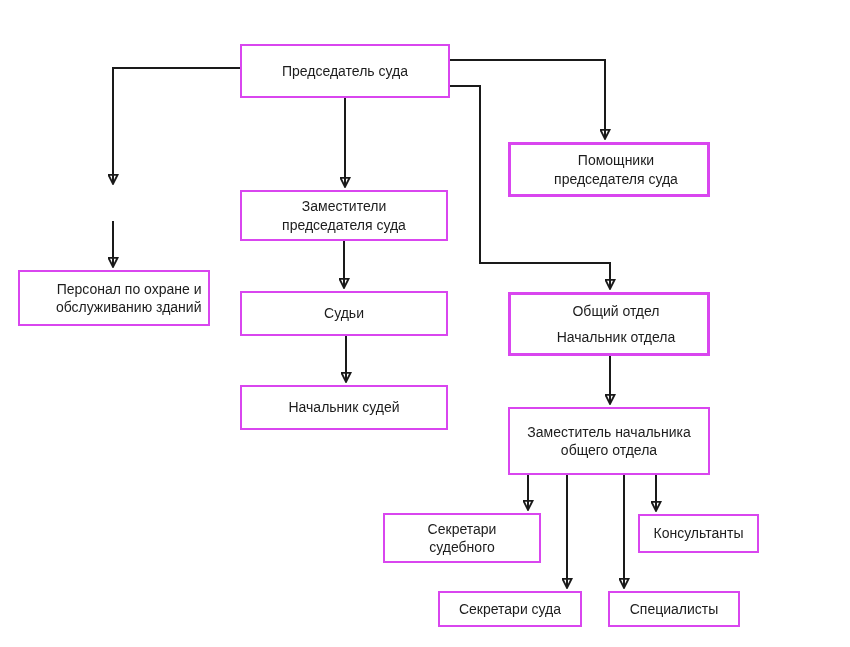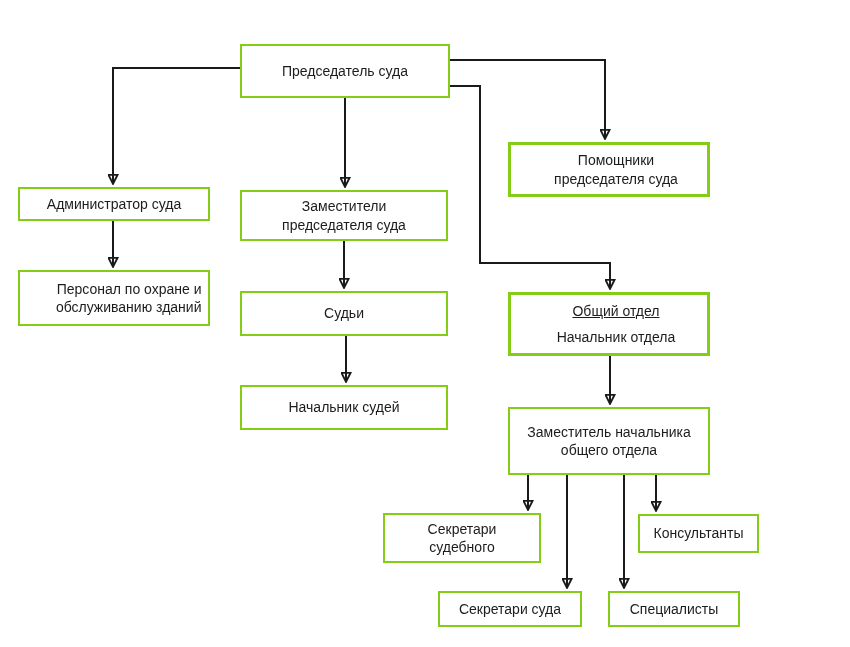--- a/index.html
+++ b/index.html
@@ -18,21 +18,21 @@
     width: 850px; height: 647px;
   }
   .edges path {
     fill: none;
     stroke: #1a1a1a;
     stroke-width: 2;
   }
   .node {
     position: absolute;
     box-sizing: border-box;
-    border: 2px solid #84cc16;
+    border: 2px solid #d946ef;
     background: #ffffff;
     display: flex;
     flex-direction: column;
     align-items: center;
     justify-content: center;
     text-align: center;
     font-size: 14px;
     line-height: 1.32;
   }
   .node .lbl { display: block; }
@@ -53,21 +53,21 @@
   .n-court-secretaries   { left: 438px; top: 591px; width: 144px; height: 36px; }
   .n-specialists         { left: 608px; top: 591px; width: 132px; height: 36px; }
 
   
   .n-deputies .lbl            { max-width: 150px; }
   .n-chairman-assistants .lbl { max-width: 145px; }
   .n-session-secretaries .lbl { max-width: 105px; }
   .n-security .lbl            { max-width: 175px; }
   .n-deputy-head .lbl         { max-width: 185px; }
 
-  .underlined { text-decoration: underline; }
+  .underlined { }
 </style>
 </head>
 <body>
 
 <div class="canvas">
 
   <svg class="edges" width="850" height="647" viewBox="0 0 850 647" xmlns="http://www.w3.org/2000/svg">
     <defs>
       <marker id="arrow" viewBox="0 0 12 12" refX="10" refY="6" markerWidth="11" markerHeight="11" markerUnits="userSpaceOnUse" orient="auto">
         <path d="M1,1 L11,6 L1,11 Z" fill="#1a1a1a" stroke="none"></path>
@@ -84,23 +84,20 @@
     <path d="M528,462 L528,509" marker-end="url(#arrow)"></path>
     <path d="M567,462 L567,587" marker-end="url(#arrow)"></path>
     <path d="M624,462 L624,587" marker-end="url(#arrow)"></path>
     <path d="M656,462 L656,510" marker-end="url(#arrow)"></path>
   </svg>
 
   <div class="node n-chairman">
     <span class="lbl">Председатель суда</span>
   </div>
 
-  <div class="node n-administrator">
-    <span class="lbl">Администратор суда</span>
-  </div>
 
   <div class="node n-security">
     <span class="lbl">Персонал по охране и обслуживанию зданий</span>
   </div>
 
   <div class="node n-deputies">
     <span class="lbl">Заместители председателя суда</span>
   </div>
 
   <div class="node n-judges">

